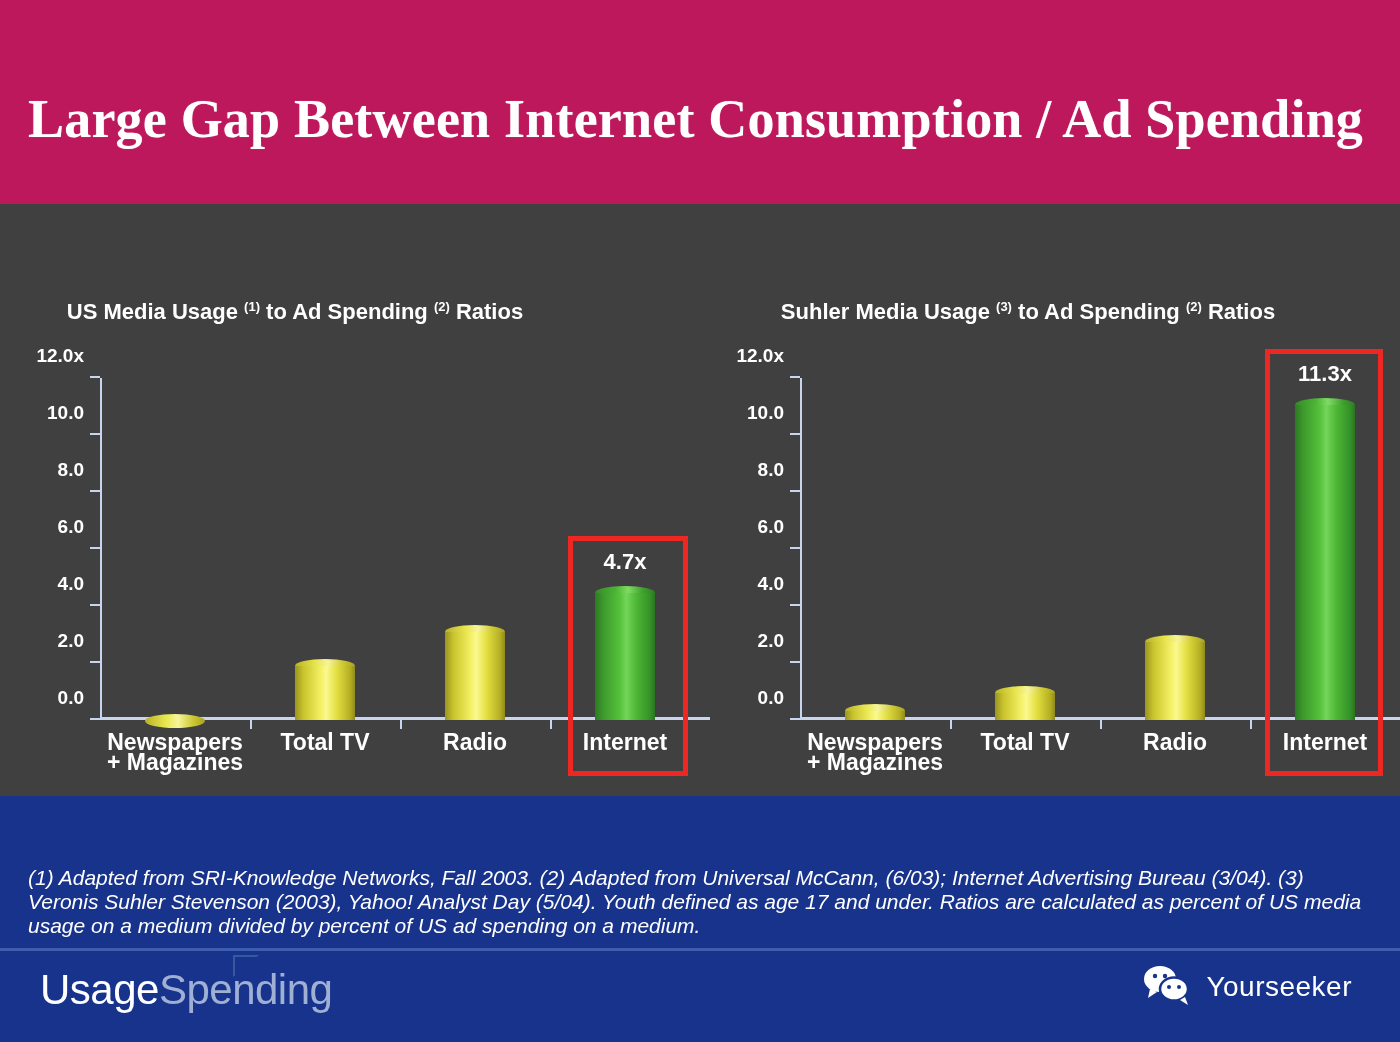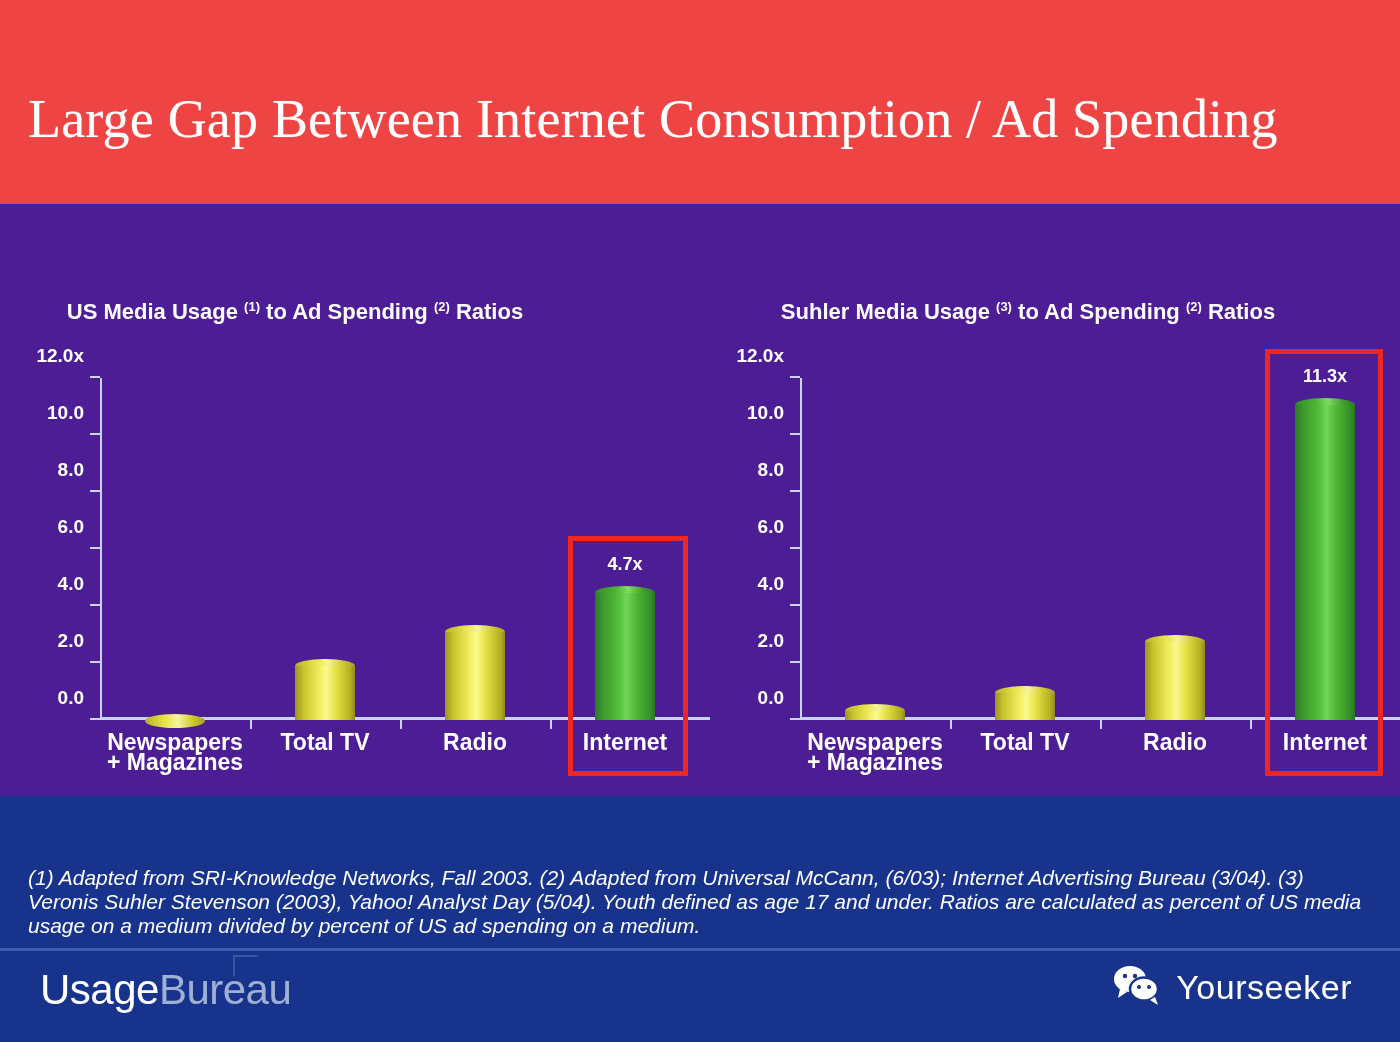--- a/index.html
+++ b/index.html
@@ -6,32 +6,33 @@
   body{
     width:1400px;height:1042px;
     background:#17338c;
     font-family:"Liberation Sans",sans-serif;
     overflow:hidden;
     position:relative;
   }
   
   .header{
     position:absolute;left:0;top:0;width:1400px;height:264px;
-    background:#ef4444;
+    background:#be185d;
+    font-weight:bold;
   }
   .header-title{
     position:absolute;left:28px;top:88px;
     font-family:"Liberation Serif",serif;
     font-size:54px;color:#ffffff;letter-spacing:.2px;
     white-space:nowrap;text-shadow:0 0 1px rgba(255,255,255,.35);
   }
   
   .slide-body{
     position:absolute;left:0;top:204px;width:1400px;height:592px;
-    background:#4c1d95;
+    background:#404040;
   }
   .panel{position:absolute;top:0;}
   .panel.left{left:0;width:710px;}
   .panel.right{left:700px;width:700px;}
 
   .chart-title{
     position:absolute;top:86px;width:100%;
     text-align:center;color:#ffffff;
     font-size:22px;font-weight:bold;line-height:33px;
   }
@@ -81,21 +82,21 @@
   }
   .bar.y .cap{
     background:linear-gradient(to right,#b7b227 0%,#e9e64f 35%,#f6f49b 55%,#cdc830 80%,#a8a322 100%);
   }
   .bar.g .cap{
     background:linear-gradient(to right,#348b27 0%,#4db436 35%,#7fdc63 55%,#3f9f2e 80%,#2f7f23 100%);
   }
 
   .bar-value{
     position:absolute;left:50%;transform:translateX(-50%);
-    color:#ffffff;font-size:18px;font-weight:bold;white-space:nowrap;
+    color:#ffffff;font-size:22px;font-weight:bold;white-space:nowrap;
   }
 
   
   .cat-label{
     position:absolute;transform:translateX(-50%);
     color:#ffffff;font-size:23px;font-weight:bold;
     text-align:center;line-height:20px;white-space:pre-line;
   }
   .panel .cat-row{position:absolute;top:528px;left:0;width:100%;height:70px;}
 
@@ -129,21 +130,21 @@
     border:2px solid #35589f;
     clip-path:polygon(0 0,100% 0,0 100%);
   }
   .page-no{
     position:absolute;left:0;top:28px;width:1400px;text-align:center;
     color:#ffffff;font-size:26px;font-weight:bold;
   }
   .ys{
     position:absolute;right:48px;top:16px;display:flex;align-items:center;gap:12px;
   }
-  .ys-text{color:#ffffff;font-size:34px;letter-spacing:.5px;}
+  .ys-text{color:#ffffff;font-size:28px;letter-spacing:.5px;}
 </style>
 </head>
 <body>
 
 <div class="header">
   <div class="header-title">Large Gap Between Internet Consumption / Ad Spending</div>
 </div>
 
 <div class="slide-body">
 
@@ -252,21 +253,21 @@
       <div class="cat-label" style="left:625px;top:0">Internet</div>
     </div>
     <div class="hilite" style="left:565px;top:145px;width:118px;height:427px"></div>
   </div>
 
   <div class="footnote">(1) Adapted from SRI-Knowledge Networks, Fall 2003.  (2) Adapted from Universal McCann, (6/03); Internet Advertising Bureau (3/04). (3) Veronis Suhler Stevenson (2003), Yahoo! Analyst Day (5/04).  Youth defined as age 17 and under.  Ratios are calculated as percent of US media usage on a medium divided by percent of US ad spending on a medium.</div>
   <div class="rule"></div>
 
   <div class="footer">
     <div class="ms-logo">
-      <span class="m1">Usage</span><span class="m2">Bureau</span>
+      <span class="m1">Usage</span><span class="m2">Spending</span>
     </div>
     <div class="ms-tri-out"></div>
     <div class="ys">
       <span>
         <svg width="52" height="42" viewBox="0 0 52 42">
           <ellipse cx="18" cy="15" rx="16" ry="13" fill="#ffffff"></ellipse>
           <polygon points="8,25 6,34 15,28" fill="#ffffff"></polygon>
           <circle cx="13" cy="12" r="2.2" fill="#17338c"></circle>
           <circle cx="23" cy="12" r="2.2" fill="#17338c"></circle>
           <ellipse cx="32" cy="25" rx="14" ry="11.5" fill="#ffffff" stroke="#17338c" stroke-width="2.5"></ellipse>

